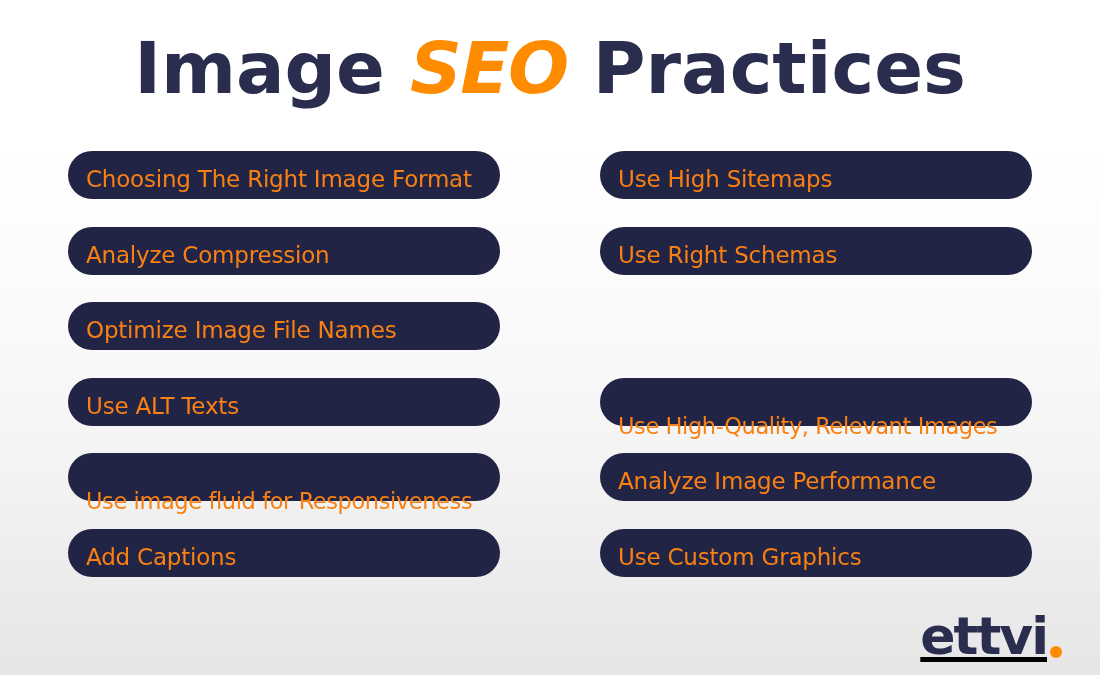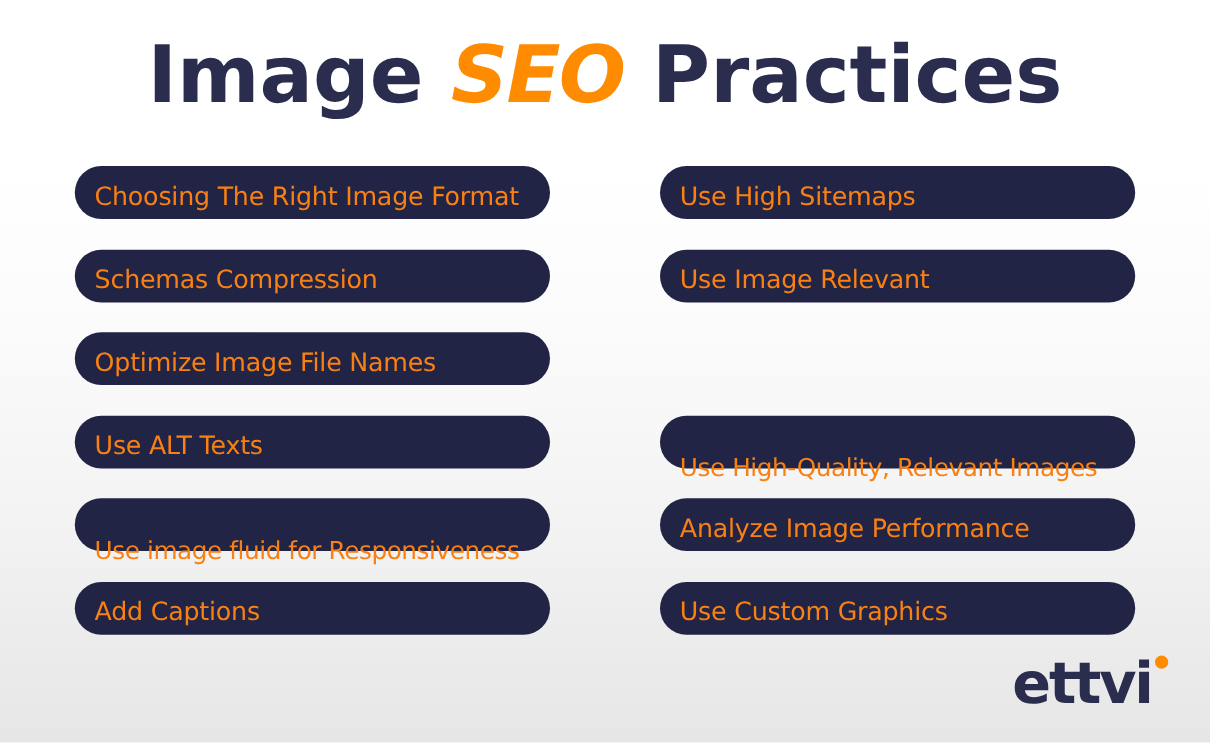--- a/index.html
+++ b/index.html
@@ -106,23 +106,24 @@
   .r4 { top: 302px; }
   .r5 { top: 378px; }
 
   
   .pill.tight .pill-label { font-size: 22.5px; letter-spacing: -0.4px; margin-top: 40px; }
 
   
   .logo {
     position: absolute;
     right: 38px;
-    bottom: 27px;
+    bottom: 13px;
     display: flex;
-    align-items: flex-start;
+    align-items: flex-end;
+    text-decoration: underline;
   }
   .logo-word {
     font-family: "DejaVu Sans", sans-serif;
     font-size: 52px;
     line-height: 52px;
     font-weight: 700;
     letter-spacing: -2px;
     color: #2a2d4e;
   }
   .logo-dot {
@@ -145,21 +146,21 @@
 
   <div class="columns">
 
     <div class="col col-left">
 
       <div class="pill r0">
         <span class="pill-label">Choosing The Right Image Format</span>
       </div>
 
       <div class="pill r1">
-        <span class="pill-label">Schemas Compression</span>
+        <span class="pill-label">Analyze Compression</span>
       </div>
 
       <div class="pill r2">
         <span class="pill-label">Optimize Image File Names</span>
       </div>
 
       <div class="pill r3">
         <span class="pill-label">Use ALT Texts</span>
       </div>
 
@@ -173,21 +174,21 @@
 
     </div>
 
     <div class="col col-right">
 
       <div class="pill r0">
         <span class="pill-label">Use High Sitemaps</span>
       </div>
 
       <div class="pill r1">
-        <span class="pill-label">Use Image Relevant</span>
+        <span class="pill-label">Use Right Schemas</span>
       </div>
 
 
       <div class="pill r3 tight">
         <span class="pill-label">Use High-Quality, Relevant Images</span>
       </div>
 
       <div class="pill r4">
         <span class="pill-label">Analyze Image Performance</span>
       </div>

